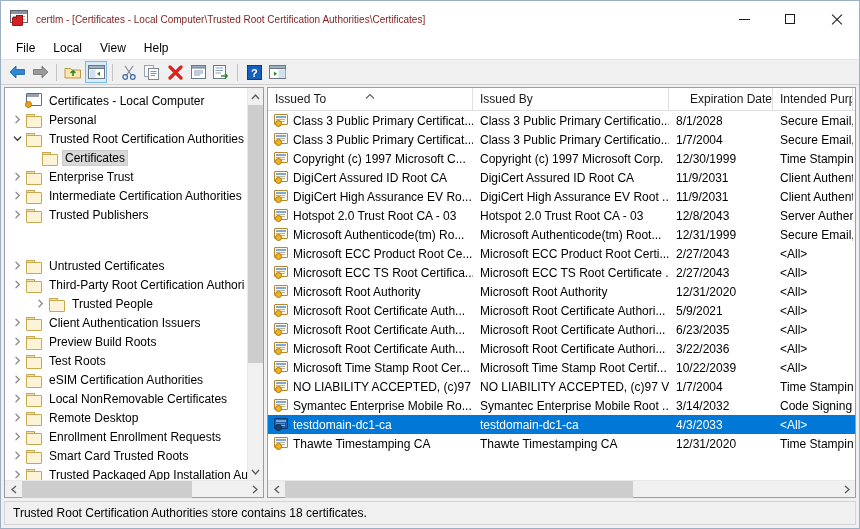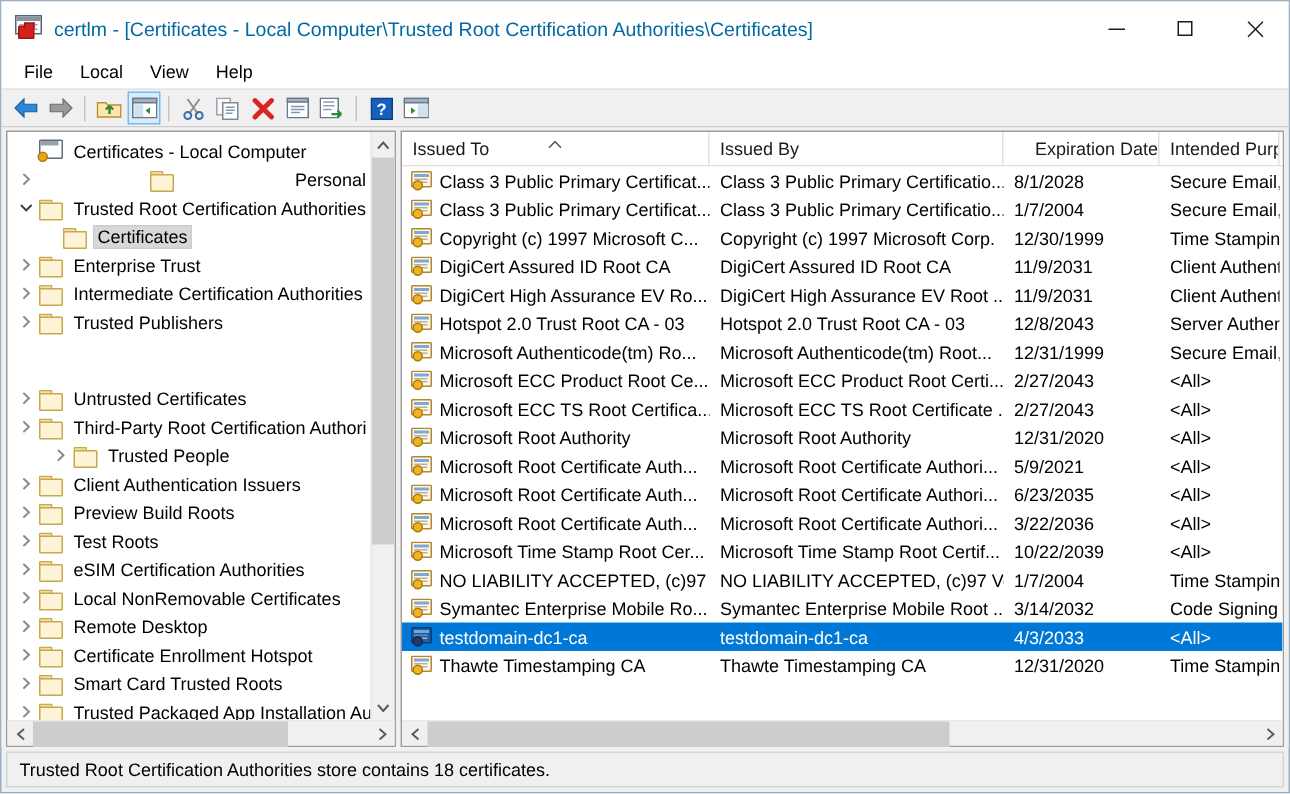--- a/index.html
+++ b/index.html
@@ -53,21 +53,21 @@
     border: 1px solid #a01414;
     border-radius: 1px;
   }
   .ti-box::before {
     content: ""; position: absolute;
     left: 3px; top: -3px; width: 5px; height: 3px;
     background: #d42020; border: 1px solid #a01414;
     border-bottom: none;
   }
   .title-text {
-    font-size: 13px; color: #0369a1;
+    font-size: 10px; color: #7f1d1d;
     white-space: nowrap; overflow: hidden;
   }
   .win-controls {
     position: absolute; right: 0; top: 0;
     height: 36px; display: flex;
   }
   .win-btn {
     width: 46px; height: 36px;
     display: flex; align-items: center; justify-content: center;
   }
@@ -449,21 +449,21 @@
     <div class="pane tree-pane">
       <div class="tree-scroll">
         <div class="tree-inner" id="tree-inner">
             <div class="tree-row">
               <span class="tw-chev" style="visibility: hidden;"></span>
               <span class="store-ic">
                 <span class="store-seal"></span>
               </span>
               <span class="tree-label">Certificates - Local Computer</span>
             </div>
-            <div class="tree-row" style="padding-left: 5px; justify-content: space-between;">
+            <div class="tree-row" style="padding-left: 5px;">
               <span class="tw-chev">
                 <svg width="9" height="9" viewBox="0 0 9 9">
                   <path d="M3 1.3 L6.3 4.5 L3 7.7" stroke="#8a8a8a" stroke-width="1.3" fill="none" stroke-linecap="round"></path>
                 </svg>
               </span>
               <span class="folder-ic"></span>
               <span class="tree-label">Personal</span>
             </div>
             <div class="tree-row" style="padding-left: 5px;">
               <span class="tw-chev">
@@ -587,21 +587,21 @@
               <span class="folder-ic"></span>
               <span class="tree-label">Remote Desktop</span>
             </div>
             <div class="tree-row" style="padding-left: 5px;">
               <span class="tw-chev">
                 <svg width="9" height="9" viewBox="0 0 9 9">
                   <path d="M3 1.3 L6.3 4.5 L3 7.7" stroke="#8a8a8a" stroke-width="1.3" fill="none" stroke-linecap="round"></path>
                 </svg>
               </span>
               <span class="folder-ic"></span>
-              <span class="tree-label">Certificate Enrollment Hotspot</span>
+              <span class="tree-label">Enrollment Enrollment Requests</span>
             </div>
             <div class="tree-row" style="padding-left: 5px;">
               <span class="tw-chev">
                 <svg width="9" height="9" viewBox="0 0 9 9">
                   <path d="M3 1.3 L6.3 4.5 L3 7.7" stroke="#8a8a8a" stroke-width="1.3" fill="none" stroke-linecap="round"></path>
                 </svg>
               </span>
               <span class="folder-ic"></span>
               <span class="tree-label">Smart Card Trusted Roots</span>
             </div>

